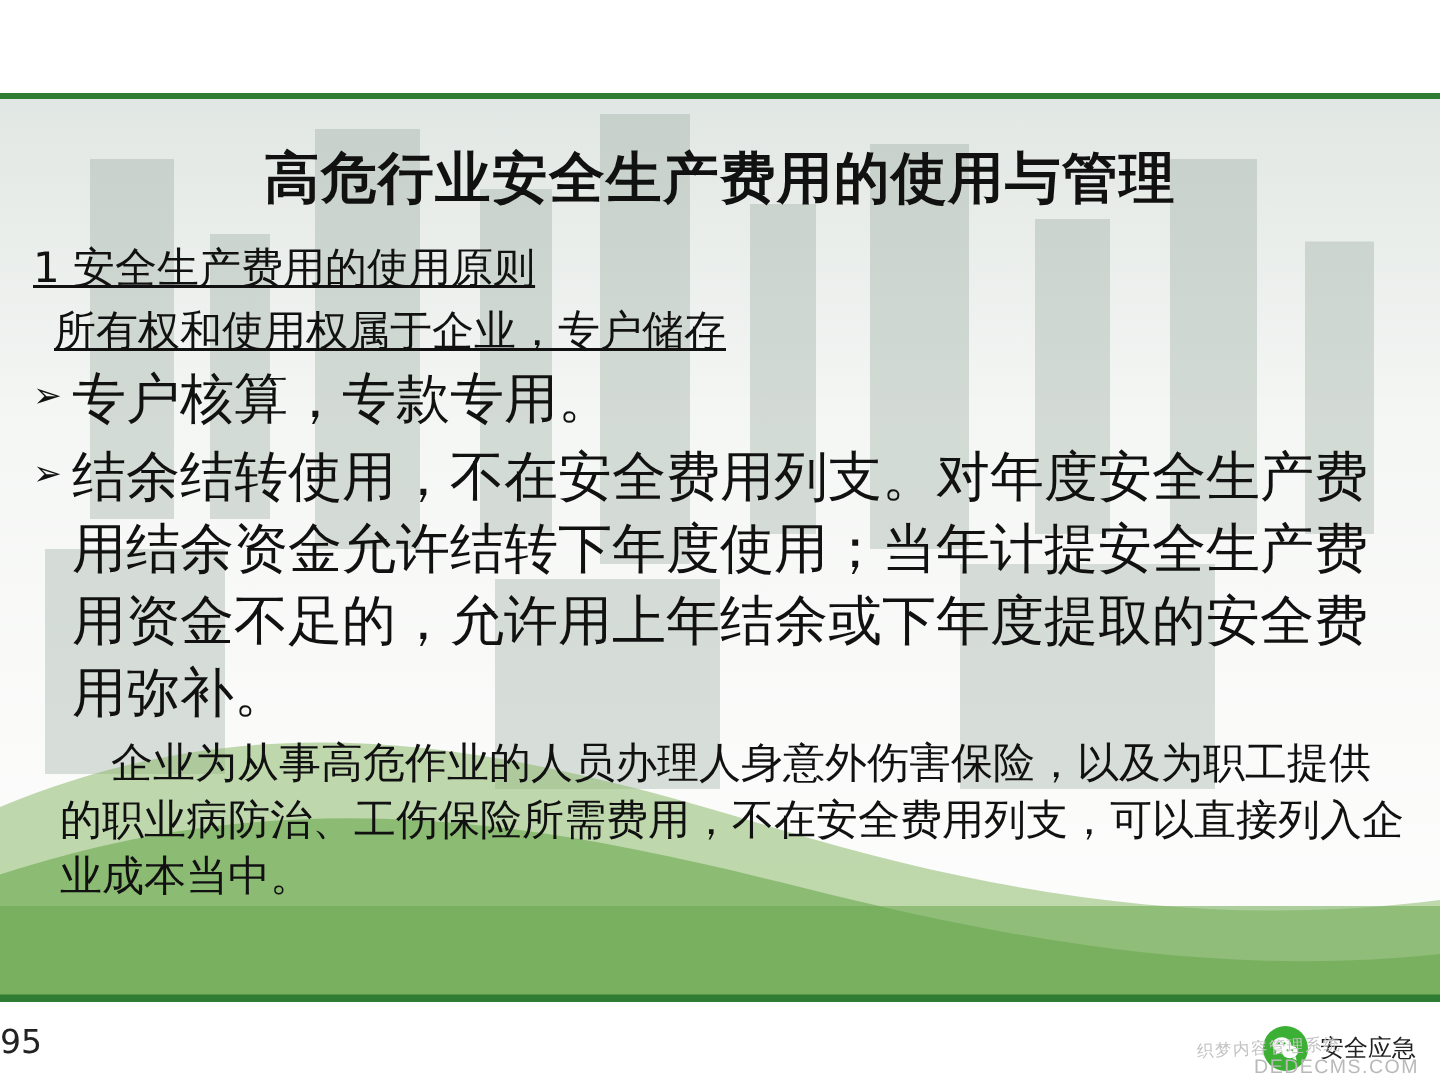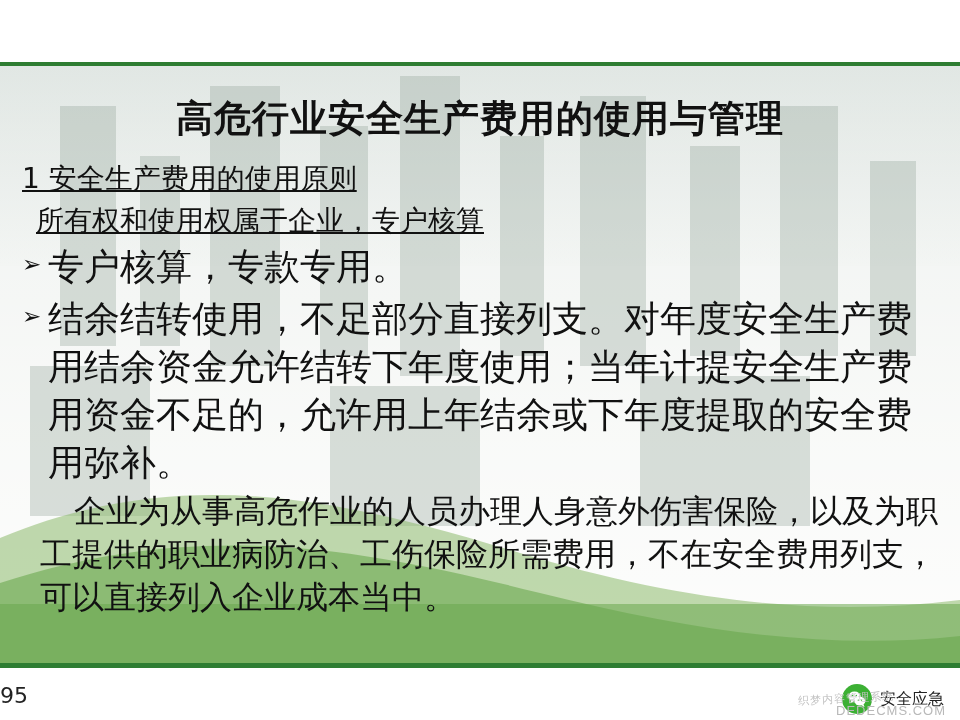--- a/index.html
+++ b/index.html
@@ -141,21 +141,21 @@
     color: #111111;
     width: 26px;
     padding-top: 4px;
   }
   .bullet-text {
     flex: 1 1 auto;
     font-size: 36px;
     line-height: 1.33;
   }
   .para {
-    font-size: 32px;
+    font-size: 28px;
     line-height: 1.33;
     margin: 4px 0 0 0;
     padding-left: 18px;
     text-indent: 34px;
   }
   .page-number {
     position: absolute;
     left: 0;
     bottom: 12px;
     width: 960px;
@@ -241,30 +241,30 @@
   <div class="bottom-band"></div>
 
   <div class="top-band"></div>
   <div class="top-rule"></div>
 
   <div class="content">
     <div class="title">高危行业安全生产费用的使用与管理</div>
 
     <div class="body-text">
       <div class="line">1 安全生产费用的使用原则</div>
-      <div class="line indent1">所有权和使用权属于企业，专户核算</div>
+      <div class="line indent1">所有权和使用权属于企业，专户储存</div>
 
       <div class="bullet-row">
         <span class="arrow">➢</span>
         <span class="bullet-text">专户核算，专款专用。</span>
       </div>
 
       <div class="bullet-row">
         <span class="arrow">➢</span>
-        <span class="bullet-text">结余结转使用，不足部分直接列支。对年度安全生产费用结余资金允许结转下年度使用；当年计提安全生产费用资金不足的，允许用上年结余或下年度提取的安全费用弥补。</span>
+        <span class="bullet-text">结余结转使用，不在安全费用列支。对年度安全生产费用结余资金允许结转下年度使用；当年计提安全生产费用资金不足的，允许用上年结余或下年度提取的安全费用弥补。</span>
       </div>
 
       <div class="para">企业为从事高危作业的人员办理人身意外伤害保险，以及为职工提供的职业病防治、工伤保险所需费用，不在安全费用列支，可以直接列入企业成本当中。</div>
     </div>
   </div>
 
   <div class="page-number">95</div>
 
   <div class="wechat-tag">
     <span class="wechat-icon">

